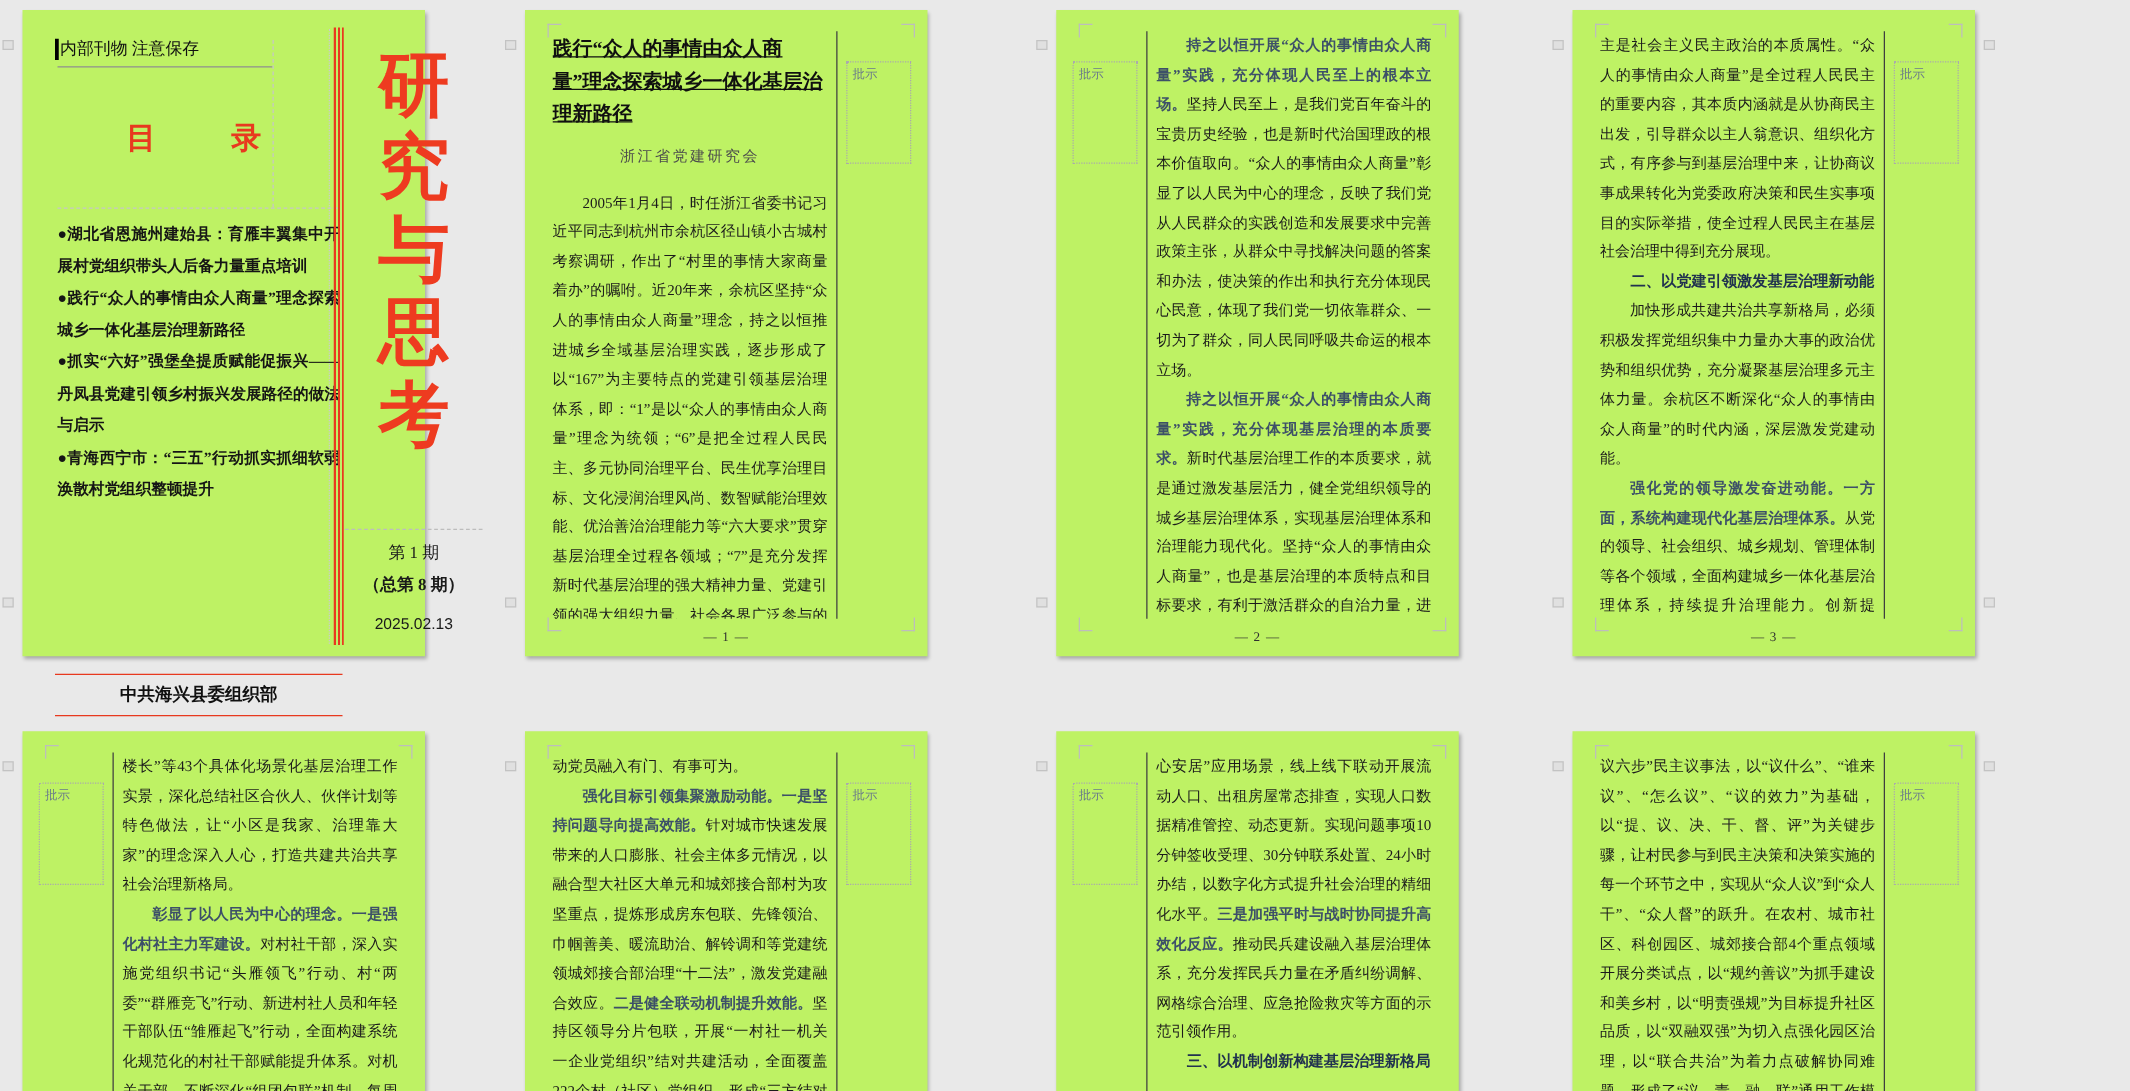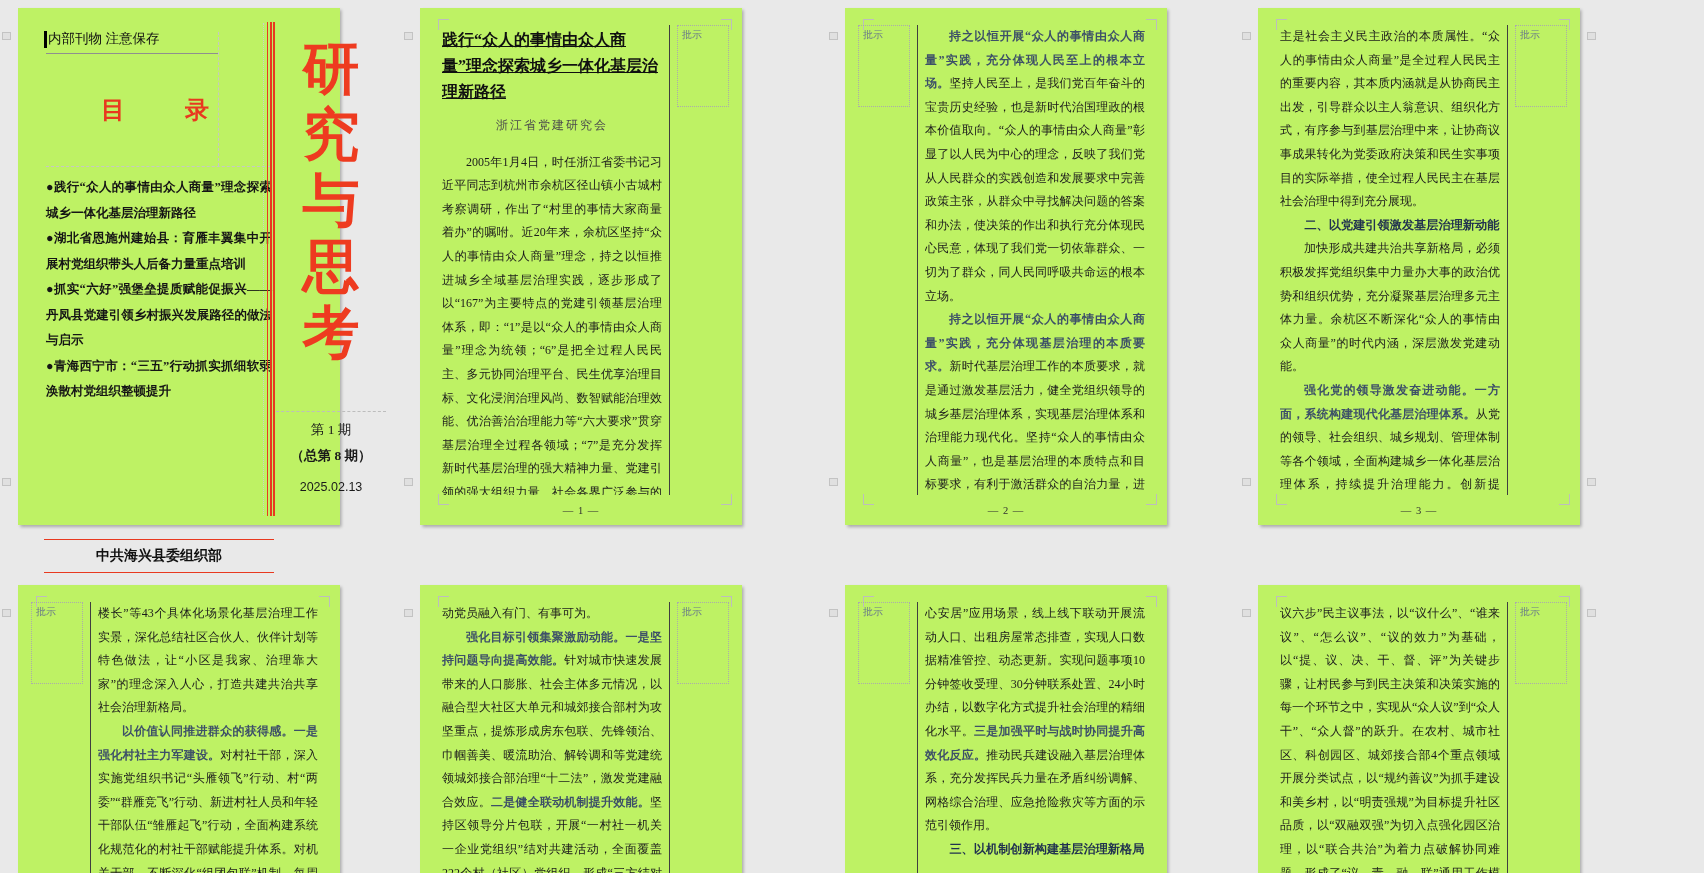--- a/index.html
+++ b/index.html
@@ -20,21 +20,21 @@
   
   .gsq { position: absolute; width: 9px; height: 8px; background: #e0e0e0; border: 1px solid #c3c3c3; }
   .gsq-t { left: -16px; top: 24px; }
   .gsq-b { left: -16px; top: 470px; }
   .gsq-rt { right: -16px; top: 24px; left: auto; }
   .gsq-rb { right: -16px; top: 470px; left: auto; }
 
   
   .inner { position: absolute; left: 22px; right: 13px; top: 17px; bottom: 30px; display: flex; }
   .inner.anno-left { left: 13px; right: 22px; }
-  .margincol { flex: 0 0 52px; }
+  .margincol { flex: 0 0 52px; margin-top: 24px; }
   .rule { flex: 0 0 0; border-left: 1.5px solid #3f3f3f; margin: 0 7px; }
   .textcol { flex: 1; overflow: hidden; font-size: 12px; line-height: 23.6px;
              text-align: justify; color: #1b1b1b; }
   .pishi-box { height: 82px; border: 1px dotted #ababab; padding: 2px 4px;
                font-size: 10px; color: #69798a; font-family: "Liberation Sans", sans-serif; }
   .art-title { font-size: 16px; font-weight: bold; line-height: 26px; text-align: left;
                margin: 2px 0 9px; color: #101010; text-indent: 0; text-decoration: underline; }
   .byline { text-align: center; font-size: 12px; color: #4c4c4c; letter-spacing: 2px;
             margin: 2px 0 13px; text-indent: 0; }
   .heading { font-weight: bold; color: #21324f; text-indent: 2em; line-height: 23.6px;
@@ -55,21 +55,21 @@
   .gl-4 { left: 245px; top: 15px; height: 492px; border-left: 1px dotted #cccccc; }
   .toc-title { position: absolute; left: 28px; top: 86px; width: 222px; text-align: center;
                font-size: 24px; font-weight: bold; color: #e8391f; letter-spacing: 4px; }
   .toc-list { position: absolute; left: 28px; top: 167px; width: 226px; }
   .toc-item { font-weight: bold; font-size: 12.5px; line-height: 25.5px; text-align: justify; color: #151515; }
   .cover-divider { position: absolute; left: 249px; top: 14px; width: 8px; height: 494px;
       background: linear-gradient(90deg,#e8391f 0 1.5px,transparent 1.5px 3.2px,#e8391f 3.2px 4.8px,transparent 4.8px 6.5px,#e8391f 6.5px 8px); }
   .masthead { position: absolute; left: 259px; top: 28px; width: 108px; text-align: center; }
   .mast-char { font-size: 57px; line-height: 66px; font-weight: bold; color: #ee3b20;
                font-family: "Liberation Serif", serif; }
-  .issue-block { position: absolute; left: 258px; top: 403px; width: 110px; text-align: center;
+  .issue-block { position: absolute; left: 258px; top: 415px; width: 110px; text-align: center;
                  border-top: 1px dashed #bdbdbd; padding-top: 9px; }
   .issue-no { font-size: 13.5px; color: #1a1a1a; margin-bottom: 8px; }
   .issue-total { font-size: 13.5px; font-weight: bold; color: #1a1a1a; margin-bottom: 15px; }
   .issue-date { font-size: 12.5px; color: #1a1a1a; font-family: "Liberation Sans", sans-serif; }
   .publisher { position: absolute; left: 26px; top: 483px; width: 230px; text-align: center;
                border-top: 1.5px solid #e8391f; border-bottom: 1.5px solid #e8391f;
                font-size: 14px; font-weight: bold; color: #101010; padding: 7px 0; margin-top: 48px; }
 </style>
 </head>
 <body>
@@ -78,22 +78,22 @@
 
   <div class="page" style="left:18px;top:8px">
     <div class="cursor"></div>
     <div class="classification">内部刊物 注意保存</div>
     <div class="gl gl-1"></div>
     <div class="gl gl-2"></div>
     <div class="gl gl-3"></div>
     <div class="gl gl-4"></div>
     <div class="toc-title">目　　录</div>
     <div class="toc-list">
+        <div class="toc-item">●湖北省恩施州建始县：育雁丰翼集中开展村党组织带头人后备力量重点培训</div>
         <div class="toc-item">●践行“众人的事情由众人商量”理念探索城乡一体化基层治理新路径</div>
-        <div class="toc-item">●湖北省恩施州建始县：育雁丰翼集中开展村党组织带头人后备力量重点培训</div>
         <div class="toc-item">●抓实“六好”强堡垒提质赋能促振兴——丹凤县党建引领乡村振兴发展路径的做法与启示</div>
         <div class="toc-item">●青海西宁市：“三五”行动抓实抓细软弱涣散村党组织整顿提升</div>
       </div>
     <div class="cover-divider"></div>
     <div class="masthead">
         <div class="mast-char">研</div>
         <div class="mast-char">究</div>
         <div class="mast-char">与</div>
         <div class="mast-char">思</div>
         <div class="mast-char">考</div>
@@ -174,21 +174,21 @@
       <div class="cm cm-tl"></div>
       <div class="cm cm-tr"></div>
       <div class="gsq gsq-t"></div>
       <div class="inner anno-left">
         <div class="margincol">
           <div class="pishi-box"><span class="pishi-label">批示</span></div>
         </div>
         <div class="rule"></div>
         <div class="textcol">
           <p class="para"><span class="normal">楼长”等43个具体化场景化基层治理工作实景，深化总结社区合伙人、伙伴计划等特色做法，让“小区是我家、治理靠大家”的理念深入人心，打造共建共治共享社会治理新格局。</span></p>
-          <p class="para ind"><span class="em">以价值认同推进群众的获得感。</span><span class="em">一是强化村社主力军建设。</span><span class="normal">对村社干部，深入实施党组织书记“头雁领飞”行动、村“两委”“群雁竞飞”行动、新进村社人员和年轻干部队伍“雏雁起飞”行动，全面构建系统化规范化的村社干部赋能提升体系。对机关干部，不断深化“组团包联”机制，每周开展1次组团包干联系服务，进行民情收集、指导协商议事、矛盾纠纷</span></p>
+          <p class="para ind"><span class="em">彰显了以人民为中心的理念。</span><span class="em">一是强化村社主力军建设。</span><span class="normal">对村社干部，深入实施党组织书记“头雁领飞”行动、村“两委”“群雁竞飞”行动、新进村社人员和年轻干部队伍“雏雁起飞”行动，全面构建系统化规范化的村社干部赋能提升体系。对机关干部，不断深化“组团包联”机制，每周开展1次组团包干联系服务，进行民情收集、指导协商议事、矛盾纠纷</span></p>
         </div>
       </div>
     </div>
   <div class="page" style="left:420px;top:585px">
       <div class="cm cm-tl"></div>
       <div class="cm cm-tr"></div>
       <div class="gsq gsq-t"></div>
       <div class="inner">
         <div class="textcol">
           <p class="para"><span class="normal">动党员融入有门、有事可为。</span></p>

